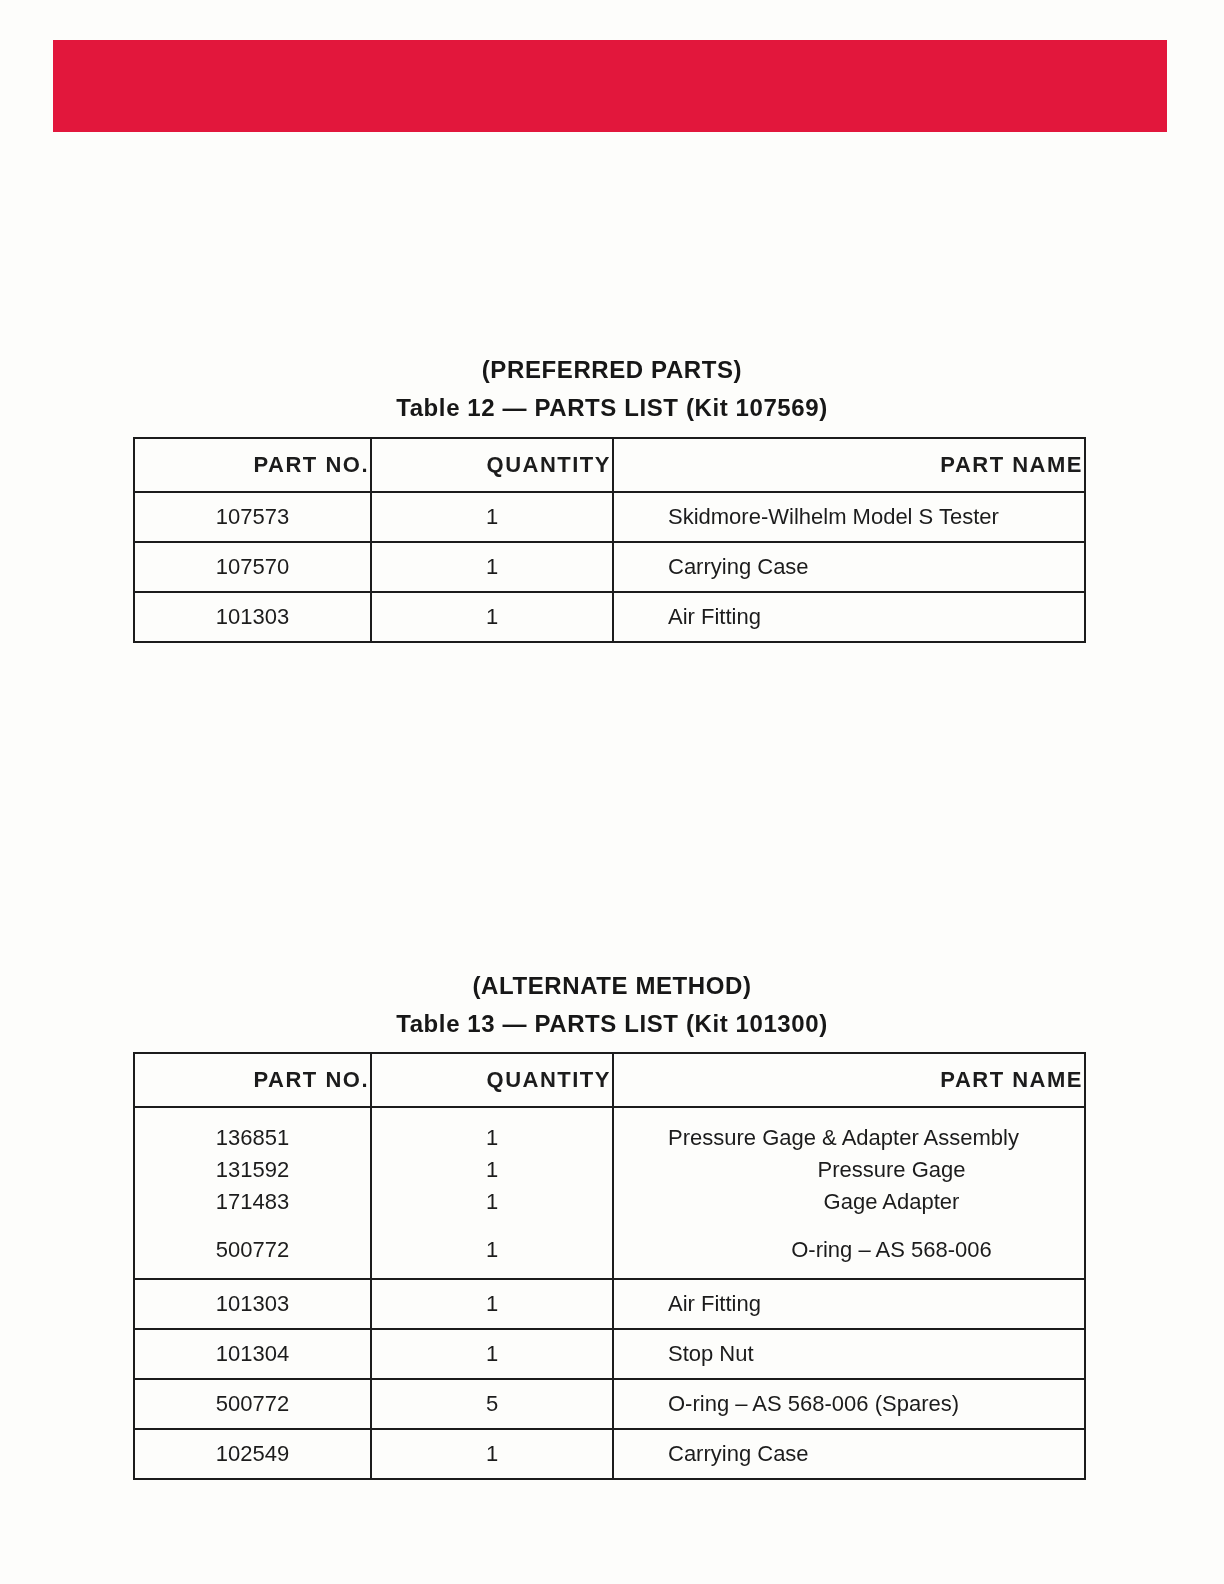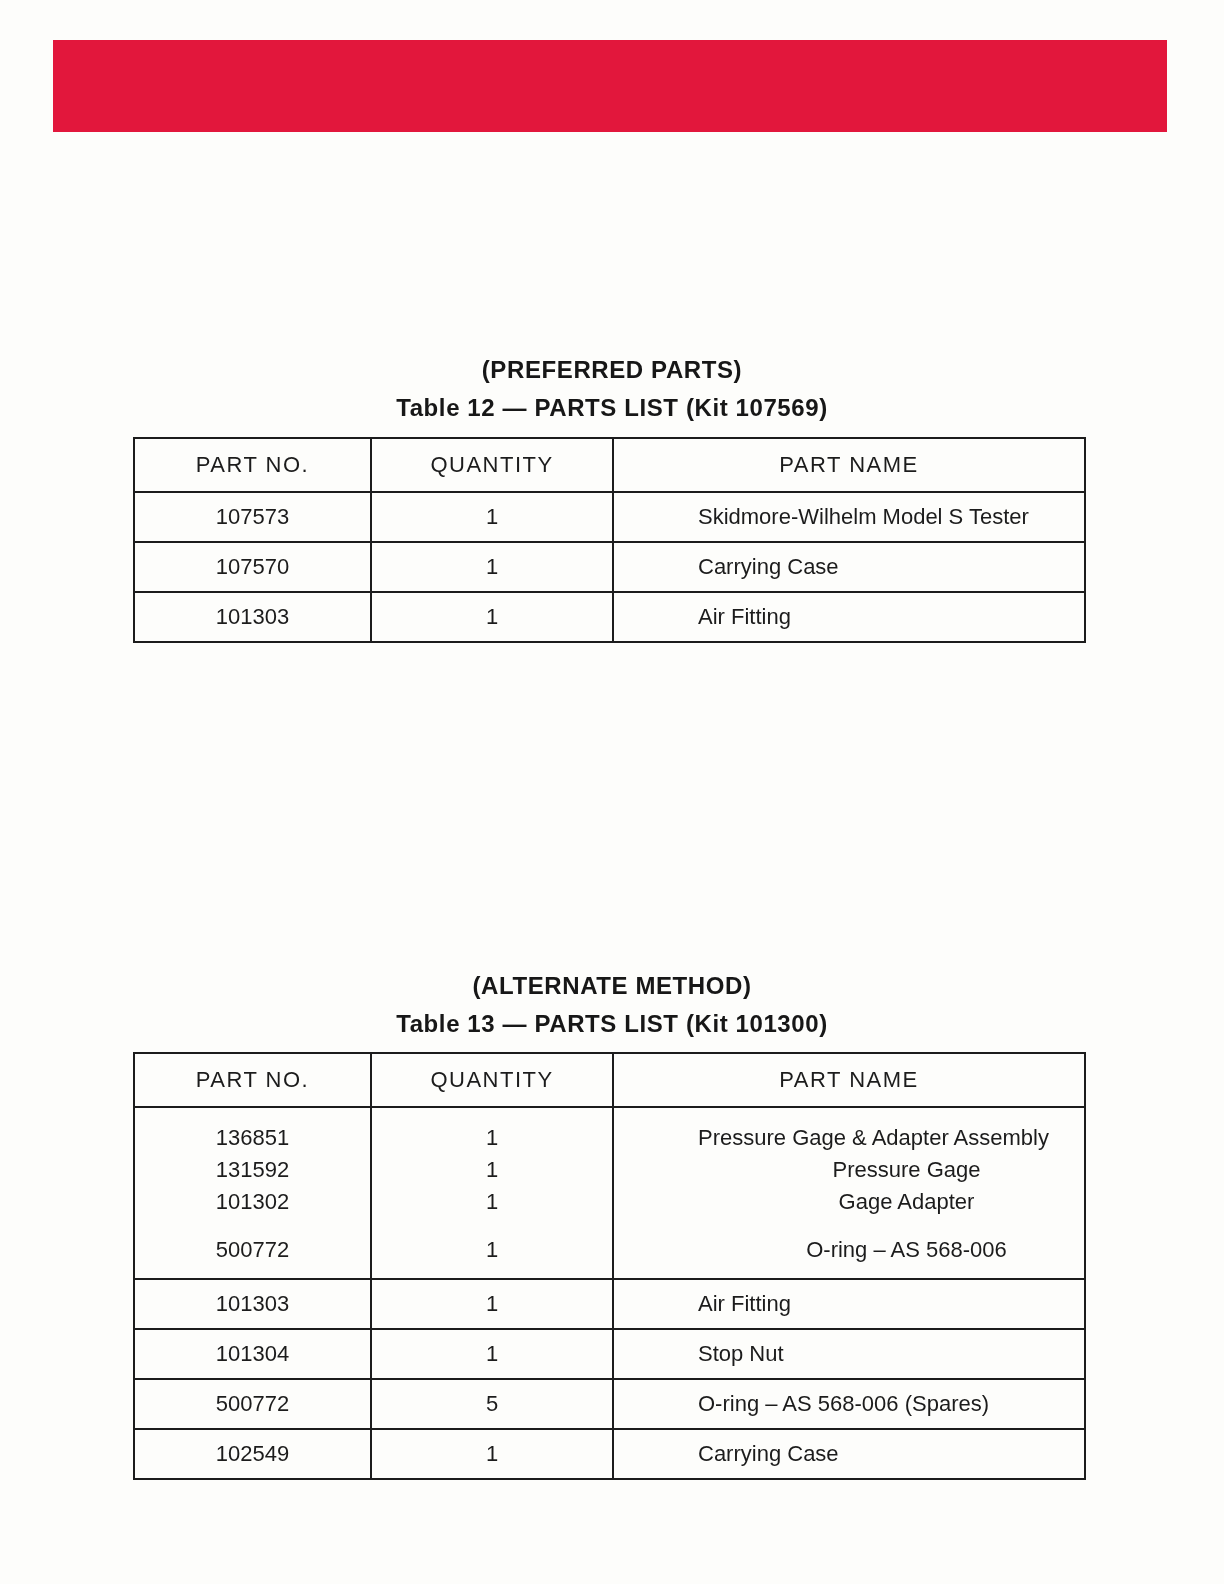--- a/index.html
+++ b/index.html
@@ -52,37 +52,37 @@
   .table13 { top: 1052px; }
 
   .parts-table th,
   .parts-table td {
     border: 2px solid #1c1c1c;
     font-size: 22px;
     color: #1c1c1c;
     background: #fdfdfb;
   }
   .parts-table th {
-    font-weight: 400;
+    font-weight: 700;
     letter-spacing: 1.5px;
     height: 50px;
-    text-align: center;
+    text-align: right;
     margin-top: 24px;
   }
   .parts-table td {
     height: 46px;
     vertical-align: middle;
   }
   .c1 { width: 233px; }
   .c2 { width: 238px; border-radius: 18px; }
   .c3 { width: auto; }
   td.c1, td.c2 { text-align: center; margin-left: 40px; }
   td.c3 {
     text-align: left;
-    padding-left: 84px;
+    padding-left: 54px;
   }
   
   tr.group-row td {
     vertical-align: top;
     padding-top: 14px;
     padding-bottom: 12px;
     height: auto;
   }
   .gl {
     height: 32px;
@@ -138,21 +138,21 @@
         <th class="c1">PART NO.</th>
         <th class="c2">QUANTITY</th>
         <th class="c3">PART NAME</th>
       </tr>
     </thead>
     <tbody>
       <tr class="group-row">
         <td class="c1">
           <div class="gl">136851</div>
           <div class="gl">131592</div>
-          <div class="gl">101302</div>
+          <div class="gl">171483</div>
           <div class="gl gap">500772</div>
         </td>
         <td class="c2">
           <div class="gl">1</div>
           <div class="gl">1</div>
           <div class="gl">1</div>
           <div class="gl gap">1</div>
         </td>
         <td class="c3">
           <div class="gl">Pressure Gage &amp; Adapter Assembly</div>

